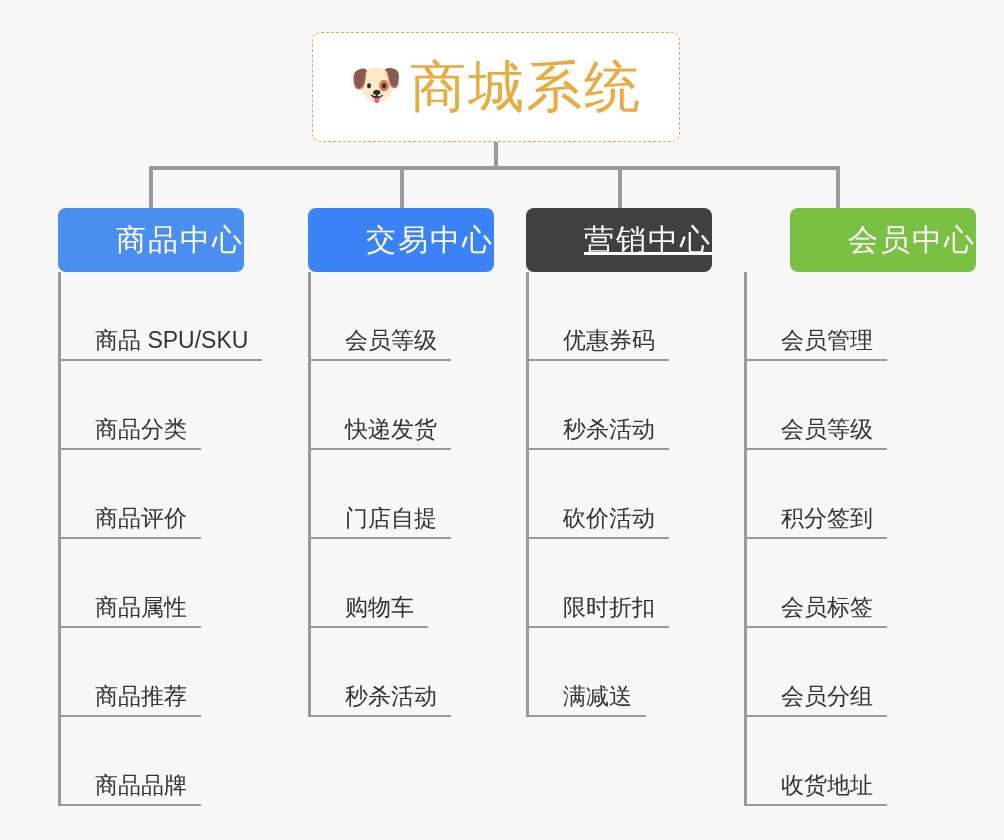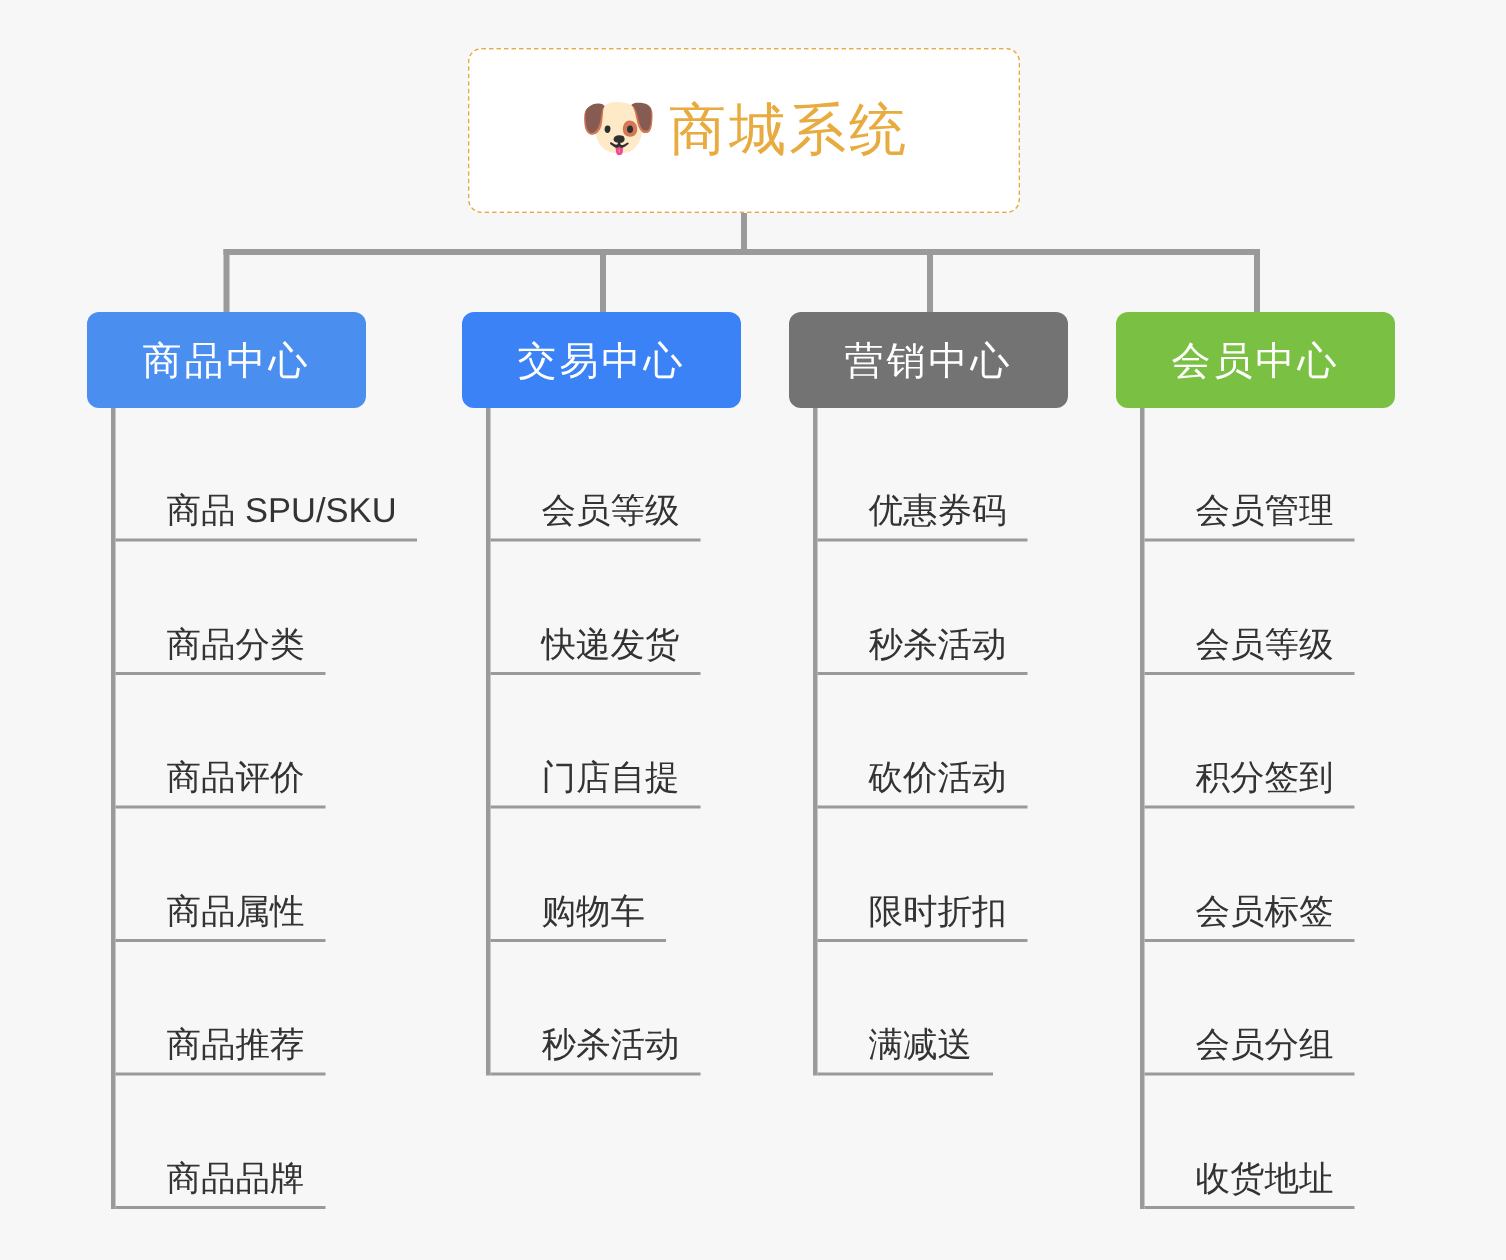--- a/index.html
+++ b/index.html
@@ -38,21 +38,21 @@
   }
   .root-emoji {
     font-size: 42px;
     line-height: 1;
     width: 46px;
     height: 46px;
     display: block;
     position: relative;
   }
   .root-title {
-    font-size: 38px;
+    font-size: 56px;
     color: #e8ab3f;
     letter-spacing: 2px;
     white-space: nowrap;
     line-height: 1;
   }
 
   
   .conn {
     position: absolute;
     background: #9a9a9a;
@@ -87,35 +87,35 @@
   .col-0 { left: 58px;  width: 246px; }
   .col-1 { left: 308px; width: 216px; }
   .col-2 { left: 526px; width: 216px; }
   .col-3 { left: 744px; width: 216px; }
 
   .cat-box {
     height: 64px;
     border-radius: 8px;
     display: flex;
     align-items: center;
-    justify-content: center;
+    justify-content: flex-end;
     color: #ffffff;
-    font-size: 26px;
+    font-size: 30px;
     letter-spacing: 2px;
     box-sizing: border-box;
   }
   .col-0 .cat-box { width: 186px; }
   .col-1 .cat-box { width: 186px; }
   .col-2 .cat-box { width: 186px; }
-  .col-3 .cat-box { width: 186px; }
+  .col-3 .cat-box { width: 186px; margin-left: 46px; }
 
   
   .leaf-list {
     position: relative;
-    margin-left: 16px;
+    margin-left: 0;
     padding-left: 0;
     border-left: 3px solid #9a9a9a;
     margin-top: 0;
   }
   .leaf-row {
     position: relative;
     height: 89px;
     box-sizing: border-box;
     display: flex;
     align-items: flex-end;
@@ -208,21 +208,21 @@
         <span class="leaf-underline" style="width: 117px; background: rgb(154, 154, 154);"></span>
       </div>
       <div class="leaf-row">
         <span class="leaf-label">秒杀活动</span>
         <span class="leaf-underline" style="width: 140px; background: rgb(154, 154, 154);"></span>
       </div>
     </div>
   </div>
 
   <div class="column col-2">
-    <div class="cat-box" style="background: #737373;">
+    <div class="cat-box" style="background: #404040; text-decoration: underline;">
       <span>营销中心</span>
     </div>
     <div class="leaf-list" style="border-left-color: rgb(154, 154, 154);">
       <div class="leaf-row">
         <span class="leaf-label">优惠券码</span>
         <span class="leaf-underline" style="width: 140px; background: rgb(154, 154, 154);"></span>
       </div>
       <div class="leaf-row">
         <span class="leaf-label">秒杀活动</span>
         <span class="leaf-underline" style="width: 140px; background: rgb(154, 154, 154);"></span>

